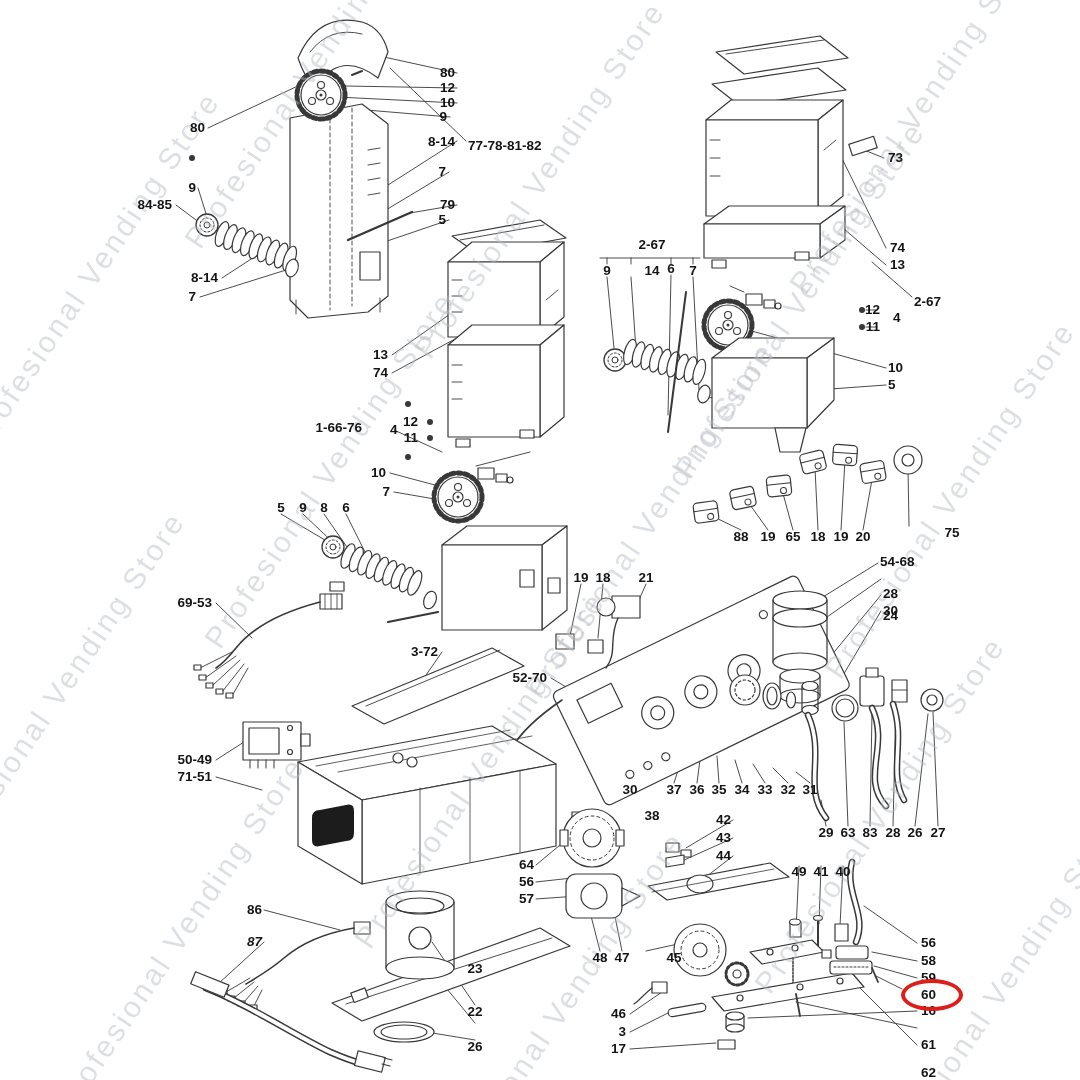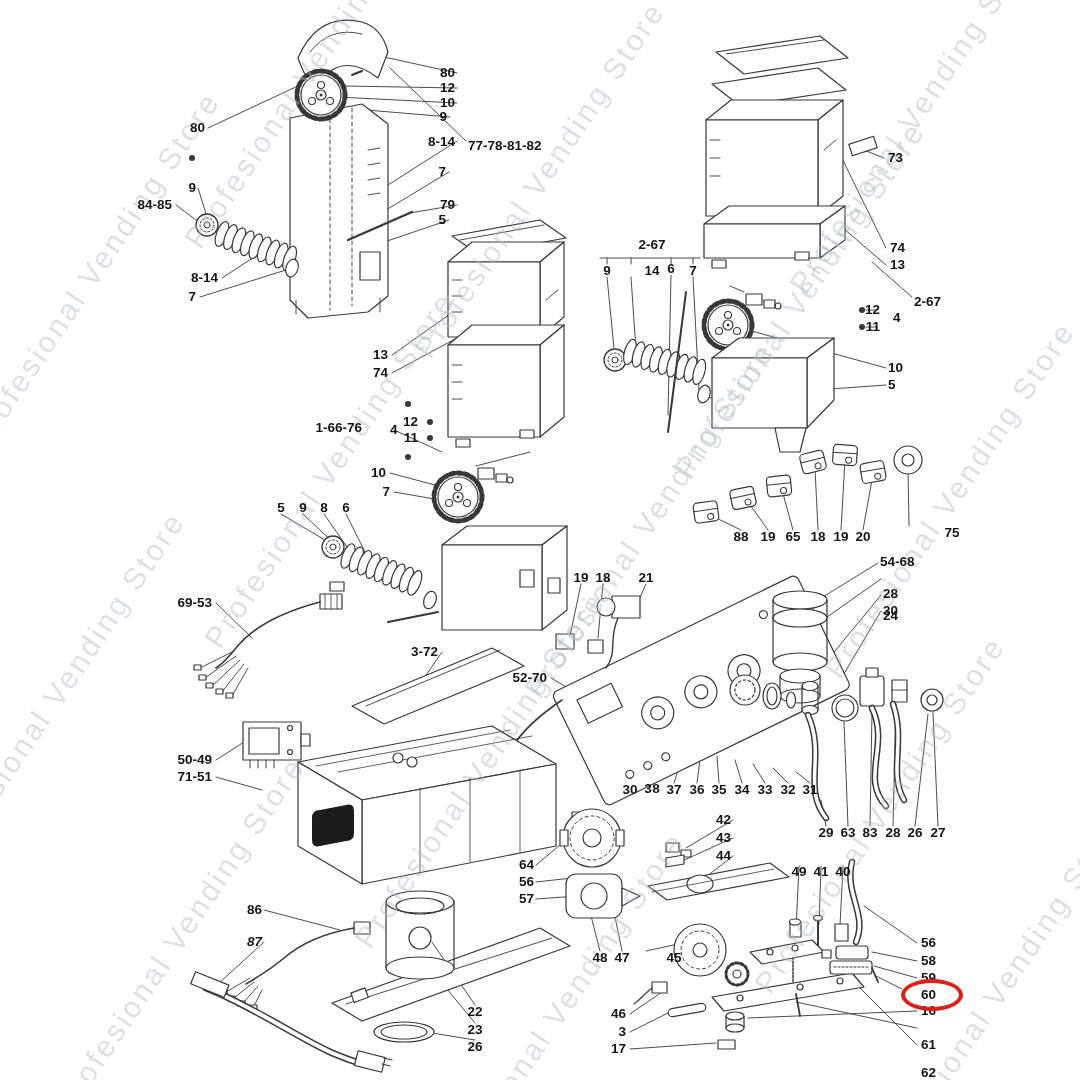--- a/index.html
+++ b/index.html
@@ -456,21 +456,21 @@
       <span class="part-label middle" style="left: 793px; top: 537px;">65</span>
       <span class="part-label middle" style="left: 818px; top: 537px;">18</span>
       <span class="part-label middle" style="left: 841px; top: 537px;">19</span>
       <span class="part-label middle" style="left: 863px; top: 537px;">20</span>
       <span class="part-label middle" style="left: 952px; top: 533px;">75</span>
       <span class="part-label start" style="left: 880px; top: 562px;">54-68</span>
       <span class="part-label start" style="left: 883px; top: 578px; margin-top: 38px;">24</span>
       <span class="part-label start" style="left: 883px; top: 594px;">28</span>
       <span class="part-label start" style="left: 883px; top: 611px;">30</span>
       <span class="part-label middle" style="left: 630px; top: 790px;">30</span>
-      <span class="part-label middle" style="left: 652px; top: 790px; font-family: Liberation Mono, monospace;">38</span>
+      <span class="part-label middle" style="left: 652px; top: 816px;">38</span>
       <span class="part-label middle" style="left: 674px; top: 790px;">37</span>
       <span class="part-label middle" style="left: 697px; top: 790px;">36</span>
       <span class="part-label middle" style="left: 719px; top: 790px;">35</span>
       <span class="part-label middle" style="left: 742px; top: 790px; text-align: right;">34</span>
       <span class="part-label middle" style="left: 765px; top: 790px;">33</span>
       <span class="part-label middle" style="left: 788px; top: 790px;">32</span>
       <span class="part-label middle" style="left: 810px; top: 790px;">31</span>
       <span class="part-label middle" style="left: 826px; top: 833px; text-align: right;">29</span>
       <span class="part-label middle" style="left: 848px; top: 833px;">63</span>
       <span class="part-label middle" style="left: 870px; top: 833px;">83</span>
@@ -495,18 +495,18 @@
       <span class="part-label start" style="left: 921px; top: 961px;">58</span>
       <span class="part-label start" style="left: 921px; top: 978px;">59</span>
       <span class="part-label start" style="left: 921px; top: 995px;">60</span>
       <span class="part-label start" style="left: 921px; top: 1011px;">16</span>
       <span class="part-label start" style="left: 921px; top: 1028px; margin-top: 45px;">62</span>
       <span class="part-label start" style="left: 921px; top: 1045px;">61</span>
       <span class="part-label end" style="left: 626px; top: 1014px;">46</span>
       <span class="part-label end" style="left: 626px; top: 1032px;">3</span>
       <span class="part-label end" style="left: 626px; top: 1049px;">17</span>
       <span class="part-label middle" style="left: 475px; top: 1012px;">22</span>
-      <span class="part-label middle" style="left: 475px; top: 1030px;">23</span>
+      <span class="part-label middle" style="left: 475px; top: 969px;">23</span>
       <span class="part-label middle" style="left: 475px; top: 1047px;">26</span>
     </div>
 <div class="highlight-ellipse" style="left: 932px; top: 995px; width: 54px; height: 24px; border-color: rgb(221, 31, 26);"></div>
 
 </div>
 
 </body></html>

